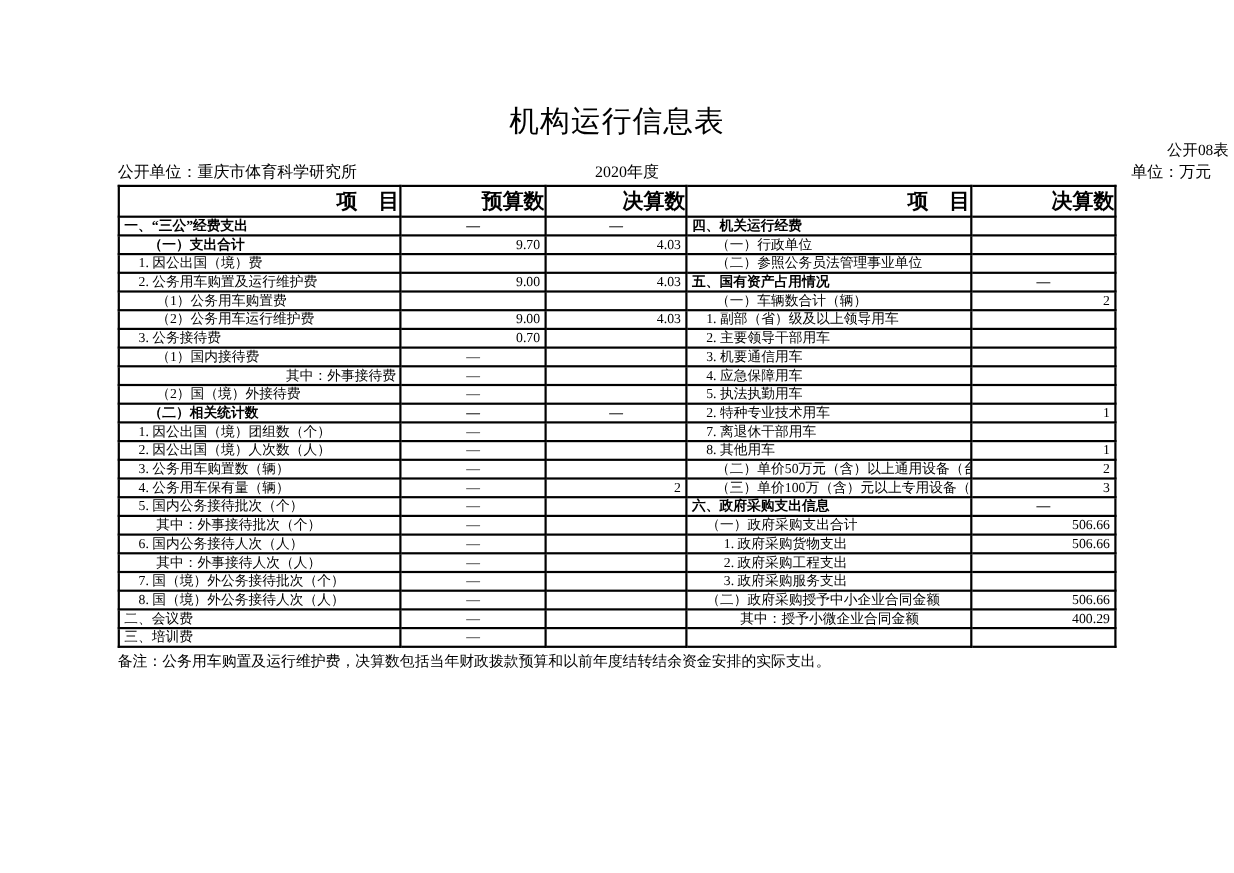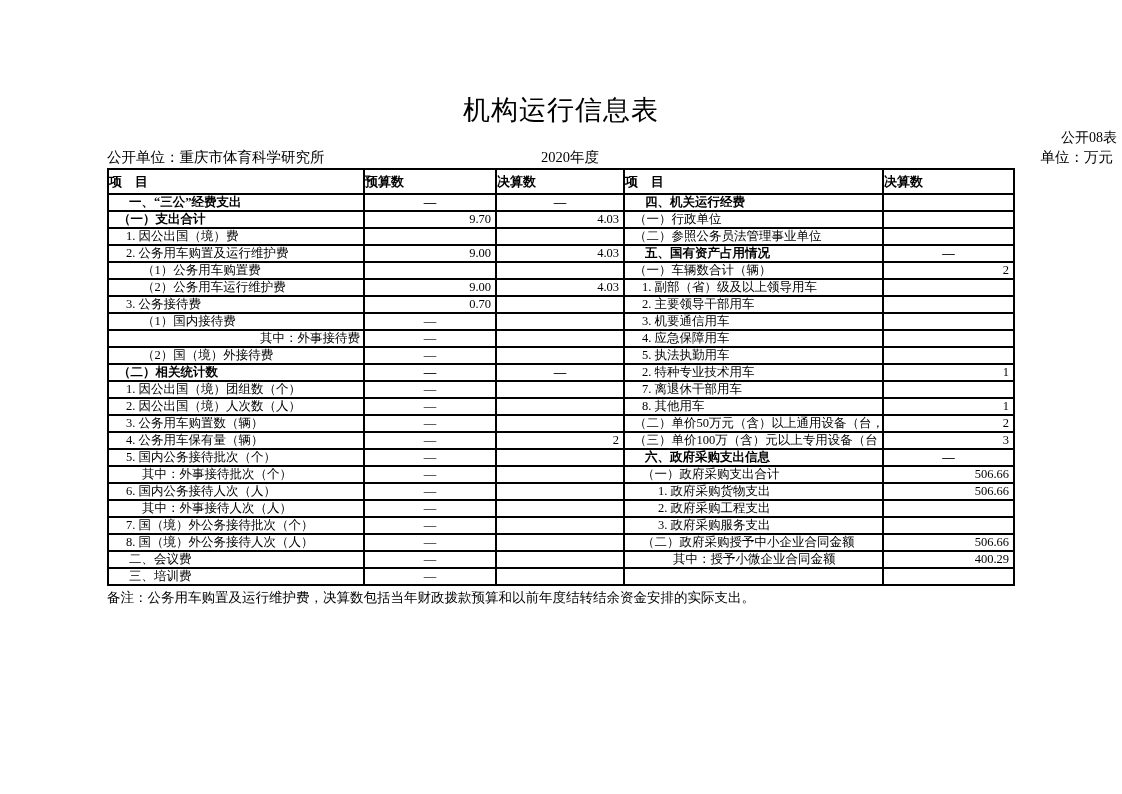--- a/index.html
+++ b/index.html
@@ -6,31 +6,31 @@
   html,body { background:#ffffff; }
   body { font-family:"Liberation Serif","DejaVu Serif",serif; color:#000; }
   .page { position:relative; width:1122px; height:794px; background:#fff; overflow:hidden; }
   .title { position:absolute; top:92px; left:0; width:100%; text-align:center;
            font-size:27px; font-weight:normal; letter-spacing:1px; }
   .sheet { position:absolute; left:107px; top:128px; width:1010px; }
   .code-line { text-align:right; font-size:14px; height:19px; line-height:19px; }
   .meta-line { position:relative; height:21px; font-size:14.5px; line-height:21px; }
   .meta-publisher { position:absolute; left:0; }
   .meta-year { position:absolute; left:390px;margin-left:44px; }
-  .meta-unit { position:absolute; right:4px;text-align:center; }
+  .meta-unit { position:absolute; right:16px;text-align:center; }
   table { border-collapse:collapse; table-layout:fixed; width:906px; }
   th, td { border:2px solid #000; overflow:hidden; white-space:nowrap; }
-  th { height:25px; font-size:13px; font-weight:bold; text-align:left; padding:0; }
+  th { height:25px; font-size:19px; font-weight:bold; text-align:right; padding:0; }
   td { height:16.6px; line-height:15px; font-size:12.5px; padding:0 3px; }
   td.lbl { text-align:left; }
   td.val { text-align:right; padding-right:4px; }
   td.dash { text-align:center; }
   td.b { font-weight:bold; }
-  td.lv0 { padding-left:20px;margin-top:16px; }
-  td.lv1 { padding-left:9px; }
+  td.lv0 { padding-left:4px;margin-top:16px; }
+  td.lv1 { padding-left:26px; }
   td.lv2 { padding-left:17px; }
   td.lv3 { padding-left:33px; }
   td.lv4 { padding-left:48px; }
   td.lv5 { padding-left:58px;text-align:right; }
   .note { margin-top:3px; font-size:13.5px; line-height:17px; }
 </style>
 </head>
 <body>
 
 <div class="page">

